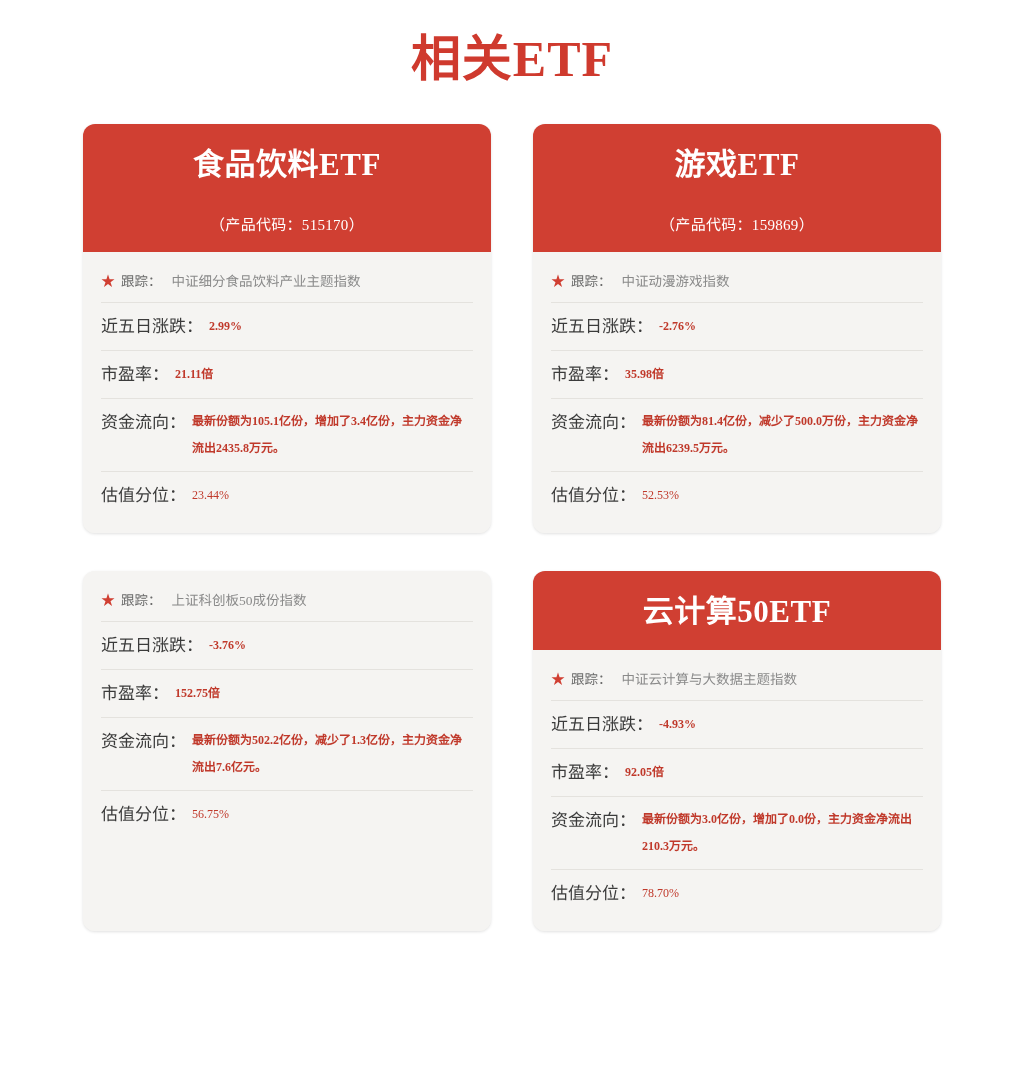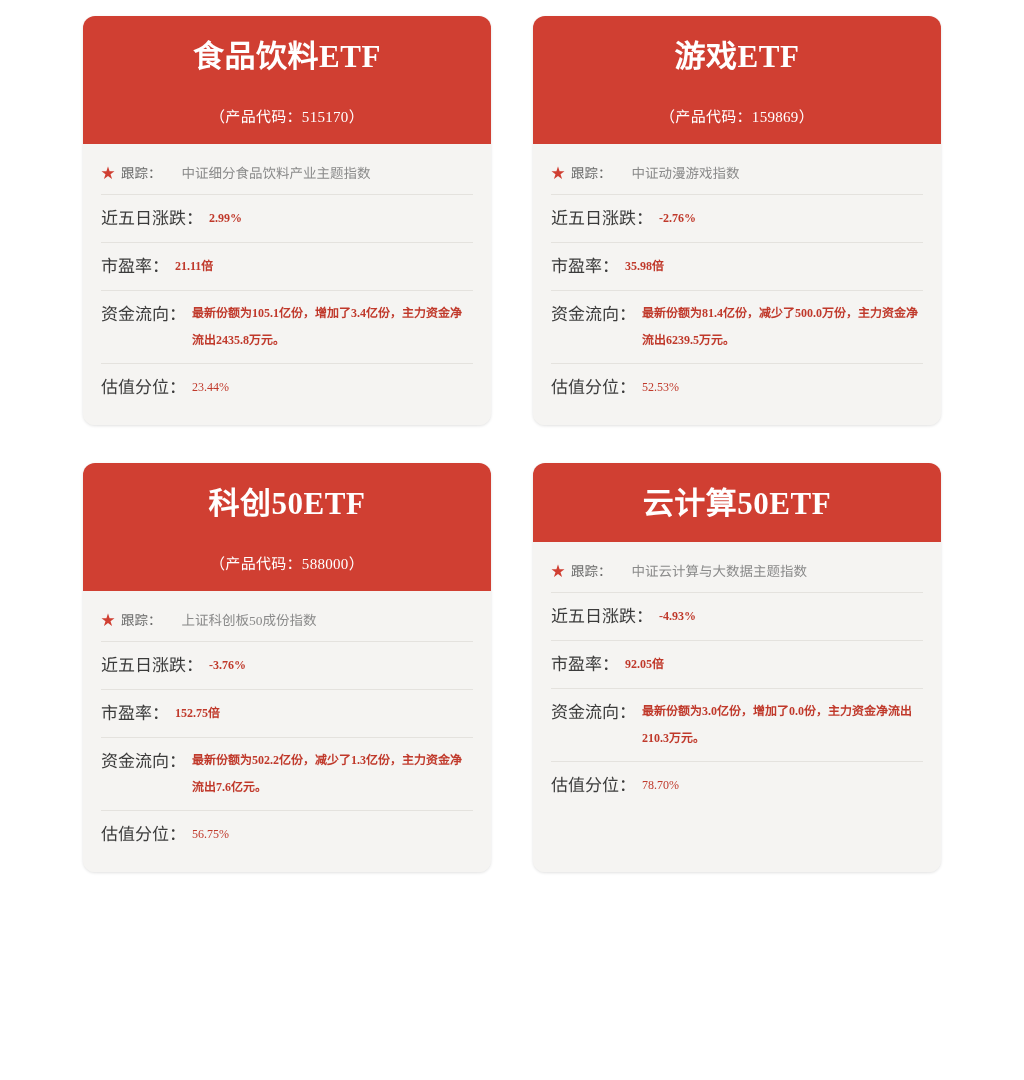--- a/index.html
+++ b/index.html
@@ -85,21 +85,21 @@
   .track-label {
     color: #6b6b6b;
     font-size: 13.5px;
     line-height: 20px;
     white-space: nowrap;
   }
   .track-value {
     color: #8a8a8a;
     font-size: 13.5px;
     line-height: 20px;
-    margin-left: 20px;
+    margin-left: 10px;
   }
   .label {
     color: #3b3b3b;
     font-size: 17px;
     line-height: 29px;
     flex: 0 0 auto;
     white-space: nowrap;
   }
   .value {
     color: #c0392b;
@@ -113,20 +113,21 @@
   }
   .value.plain {
     font-weight: normal;
   }
 </style>
 </head>
 <body>
 
 <div class="page">
 
+  <div class="page-title">相关ETF</div>
 
   <div class="grid">
 
     <div class="card">
       <div class="card-head">
         <div class="card-name">食品饮料ETF</div>
         <div class="card-code">（产品代码：515170）</div>
       </div>
       <div class="card-body">
         <div class="row track">
@@ -177,24 +178,20 @@
           <span class="value flow">最新份额为81.4亿份，减少了500.0万份，主力资金净流出6239.5万元。</span>
         </div>
         <div class="row">
           <span class="label">估值分位：</span>
           <span class="value plain">52.53%</span>
         </div>
       </div>
     </div>
 
     <div class="card">
-      <div class="card-head">
-        <div class="card-name">科创50ETF</div>
-        <div class="card-code">（产品代码：588000）</div>
-      </div>
       <div class="card-body">
         <div class="row track">
           <span class="star-icon">★</span>
           <span class="track-label">跟踪：</span>
           <span class="track-value">上证科创板50成份指数</span>
         </div>
         <div class="row">
           <span class="label">近五日涨跌：</span>
           <span class="value">-3.76%</span>
         </div>

